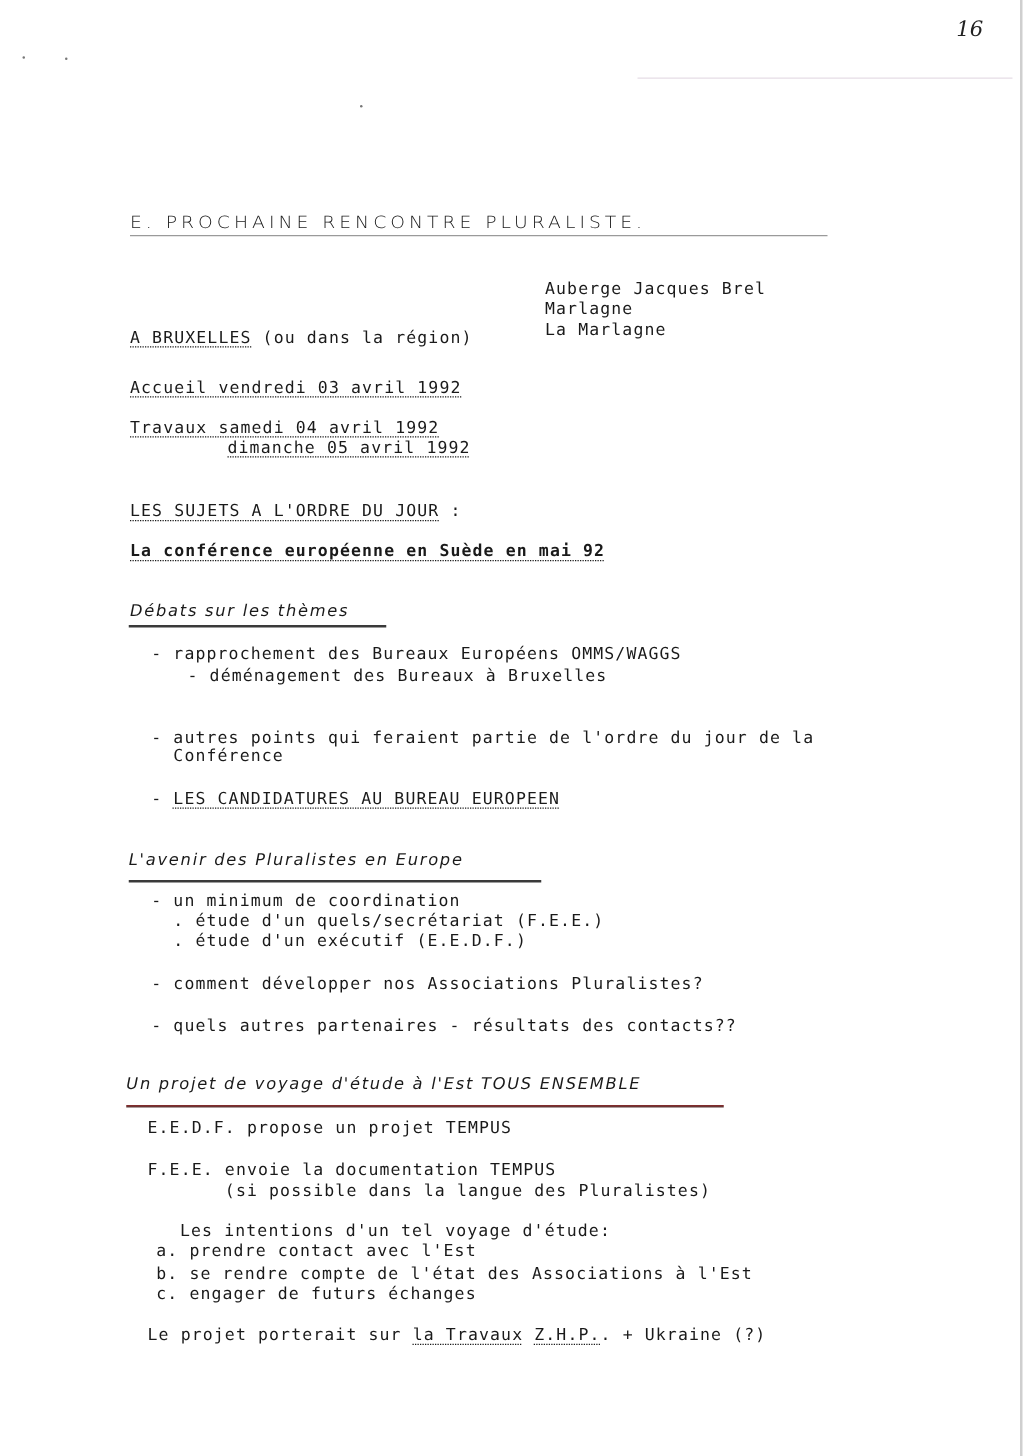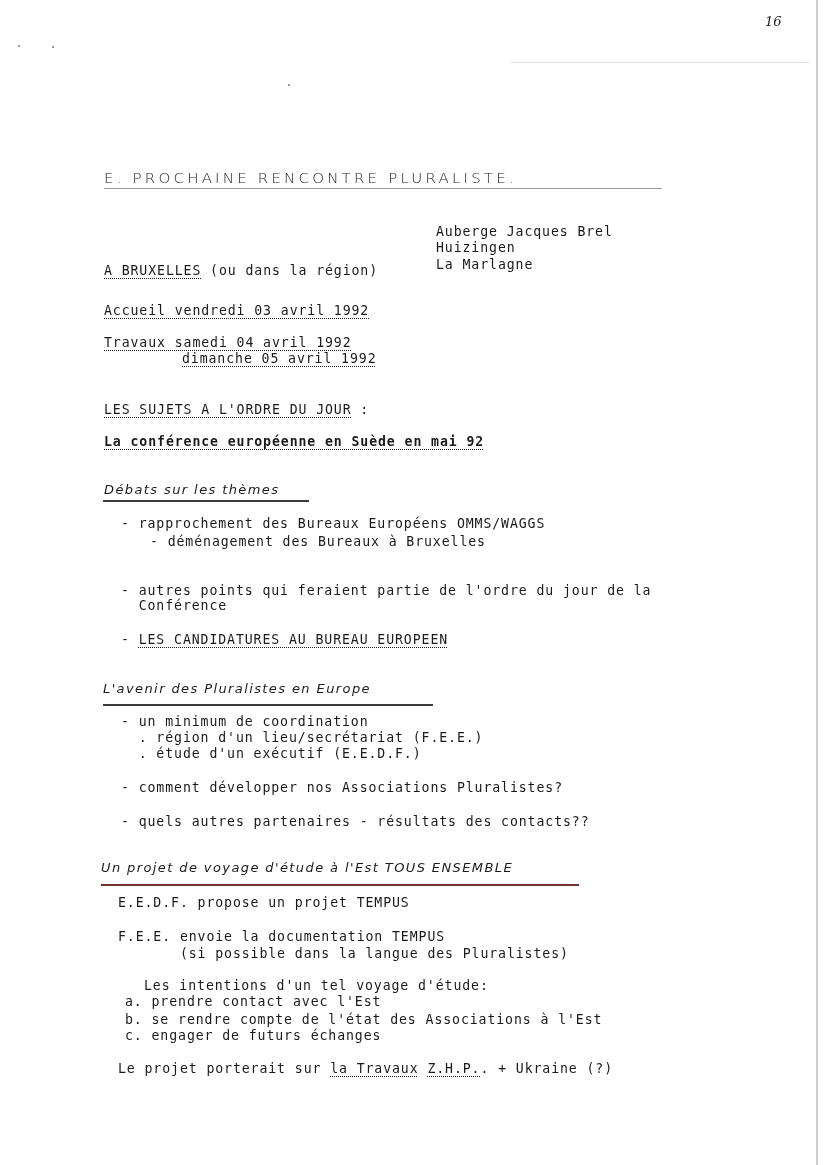--- a/index.html
+++ b/index.html
@@ -10,62 +10,62 @@
     }
     .abs { position: absolute; white-space: pre; }
     .t { font-size: 13.2px; letter-spacing: 0.9px; line-height: 17px; }
     .ul { text-decoration: underline; text-decoration-style: dotted; text-underline-offset: 3px; text-decoration-thickness: 1px; }
     .it { font-style: italic; font-family: "DejaVu Sans", sans-serif; letter-spacing: 1.4px; font-size: 13px; }
     .bold { font-weight: bold; }
     .rule { position: absolute; height: 1.5px; background: #3a3a3a; }
     .rule.red { background: linear-gradient(#8a2a2a, #5a3a3a); }
     .edge { position: absolute; left: 816px; top: 0; width: 2px; height: 1165px; background: #cfcfcf; }
     .ghost { position: absolute; height: 1px; background: #e6dde6; }
-    .pagenum { position: absolute; left: 765px; top: 14px; font-family: "DejaVu Serif", serif; font-style: italic; font-size: 13px; color: #222; }
+    .pagenum { position: absolute; left: 765px; top: 14px; font-family: "DejaVu Serif", serif; font-style: italic; font-size: 17px; color: #222; }
     .speck { position: absolute; width: 2px; height: 2px; background: #777; border-radius: 1px; }
     .title { font-size: 15px; letter-spacing: 3.2px; font-family: "DejaVu Sans", sans-serif; font-weight: 300; transform: scaleY(0.9); transform-origin: left top; }
   </style>
 </head>
 <body>
 
 <div class="edge"></div>
 <div class="ghost" style="left:510px; top:62px; width:300px;"></div>
 <div class="speck" style="left:18px; top:45px;"></div>
 <div class="speck" style="left:52px; top:46px;"></div>
 <div class="speck" style="left:288px; top:84px;"></div>
 
 <div class="pagenum">16</div>
 
 <div class="abs title" style="left:104px; top:170px;">E. PROCHAINE RENCONTRE PLURALISTE.</div>
 <div class="rule" style="left:104px; top:188px; width:558px; background:#9a9a9a; height:1px;"></div>
 
 <div class="abs t" style="left:104px; top:219px;margin-top:43px;"><span class="ul">A BRUXELLES</span><span> (ou dans la région)</span></div>
 <div class="abs t" style="left:436px; top:223px;">Auberge Jacques Brel</div>
-<div class="abs t" style="left:436px; top:239px;">Huizingen</div>
+<div class="abs t" style="left:436px; top:239px;">Marlagne</div>
 <div class="abs t" style="left:436px; top:256px;">La Marlagne</div>
 
 <div class="abs t ul" style="left:104px; top:302px;">Accueil vendredi 03 avril 1992</div>
 <div class="abs t ul" style="left:104px; top:334px;">Travaux samedi 04 avril 1992</div>
 <div class="abs t ul" style="left:182px; top:350px;">dimanche 05 avril 1992</div>
 
 <div class="abs t" style="left:104px; top:401px;"><span class="ul">LES SUJETS A L'ORDRE DU JOUR</span><span> :</span></div>
 <div class="abs t ul bold" style="left:104px; top:433px; font-weight:bold;">La conférence européenne en Suède en mai 92</div>
 
 <div class="abs it" style="left:104px; top:482px;">Débats sur les thèmes</div>
 <div class="rule" style="left:103px; top:500px; width:206px;"></div>
 <div class="abs t" style="left:121px; top:515px;">- rapprochement des Bureaux Européens OMMS/WAGGS</div>
 <div class="abs t" style="left:121px; top:533px;margin-left:29px;">- déménagement des Bureaux à Bruxelles</div>
 <div class="abs t" style="left:121px; top:582px;">- autres points qui feraient partie de l'ordre du jour de la</div>
 <div class="abs t" style="left:121px; top:597px;">  Conférence</div>
 <div class="abs t" style="left:121px; top:631px;"><span>- </span><span class="ul">LES CANDIDATURES AU BUREAU EUROPEEN</span></div>
 
 <div class="abs it" style="left:103px; top:681px;">L'avenir des Pluralistes en Europe</div>
 <div class="rule" style="left:103px; top:704px; width:330px;"></div>
 <div class="abs t" style="left:121px; top:713px;">- un minimum de coordination</div>
-<div class="abs t" style="left:121px; top:729px;">  . région d'un lieu/secrétariat (F.E.E.)</div>
+<div class="abs t" style="left:121px; top:729px;">  . étude d'un quels/secrétariat (F.E.E.)</div>
 <div class="abs t" style="left:121px; top:745px;">  . étude d'un exécutif (E.E.D.F.)</div>
 <div class="abs t" style="left:121px; top:779px;">- comment développer nos Associations Pluralistes?</div>
 <div class="abs t" style="left:121px; top:813px;">- quels autres partenaires - résultats des contacts??</div>
 
 <div class="abs it" style="left:101px; top:860px;">Un projet de voyage d'étude à l'Est TOUS ENSEMBLE</div>
 <div class="rule red" style="left:101px; top:884px; width:478px;"></div>
 <div class="abs t" style="left:118px; top:894px;">E.E.D.F. propose un projet TEMPUS</div>
 <div class="abs t" style="left:118px; top:928px;">F.E.E. envoie la documentation TEMPUS</div>
 <div class="abs t" style="left:118px; top:945px;">       (si possible dans la langue des Pluralistes)</div>
 

